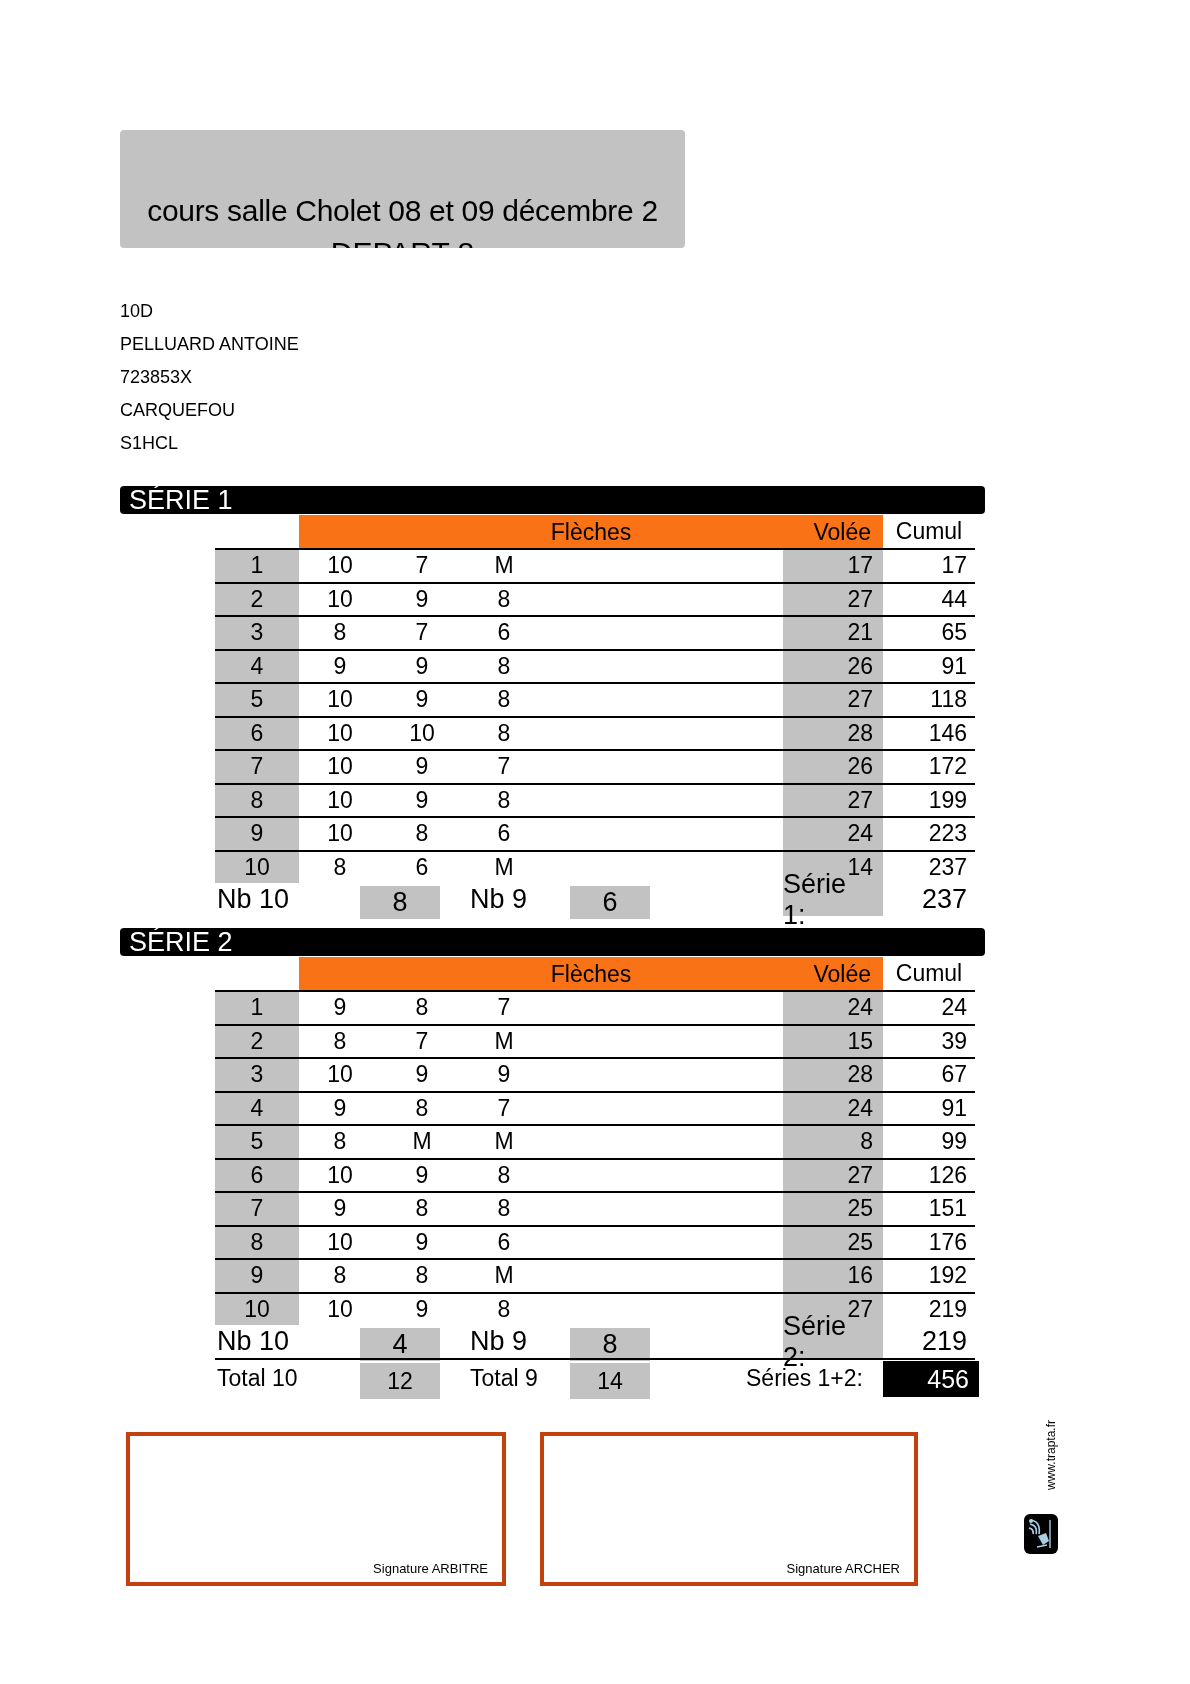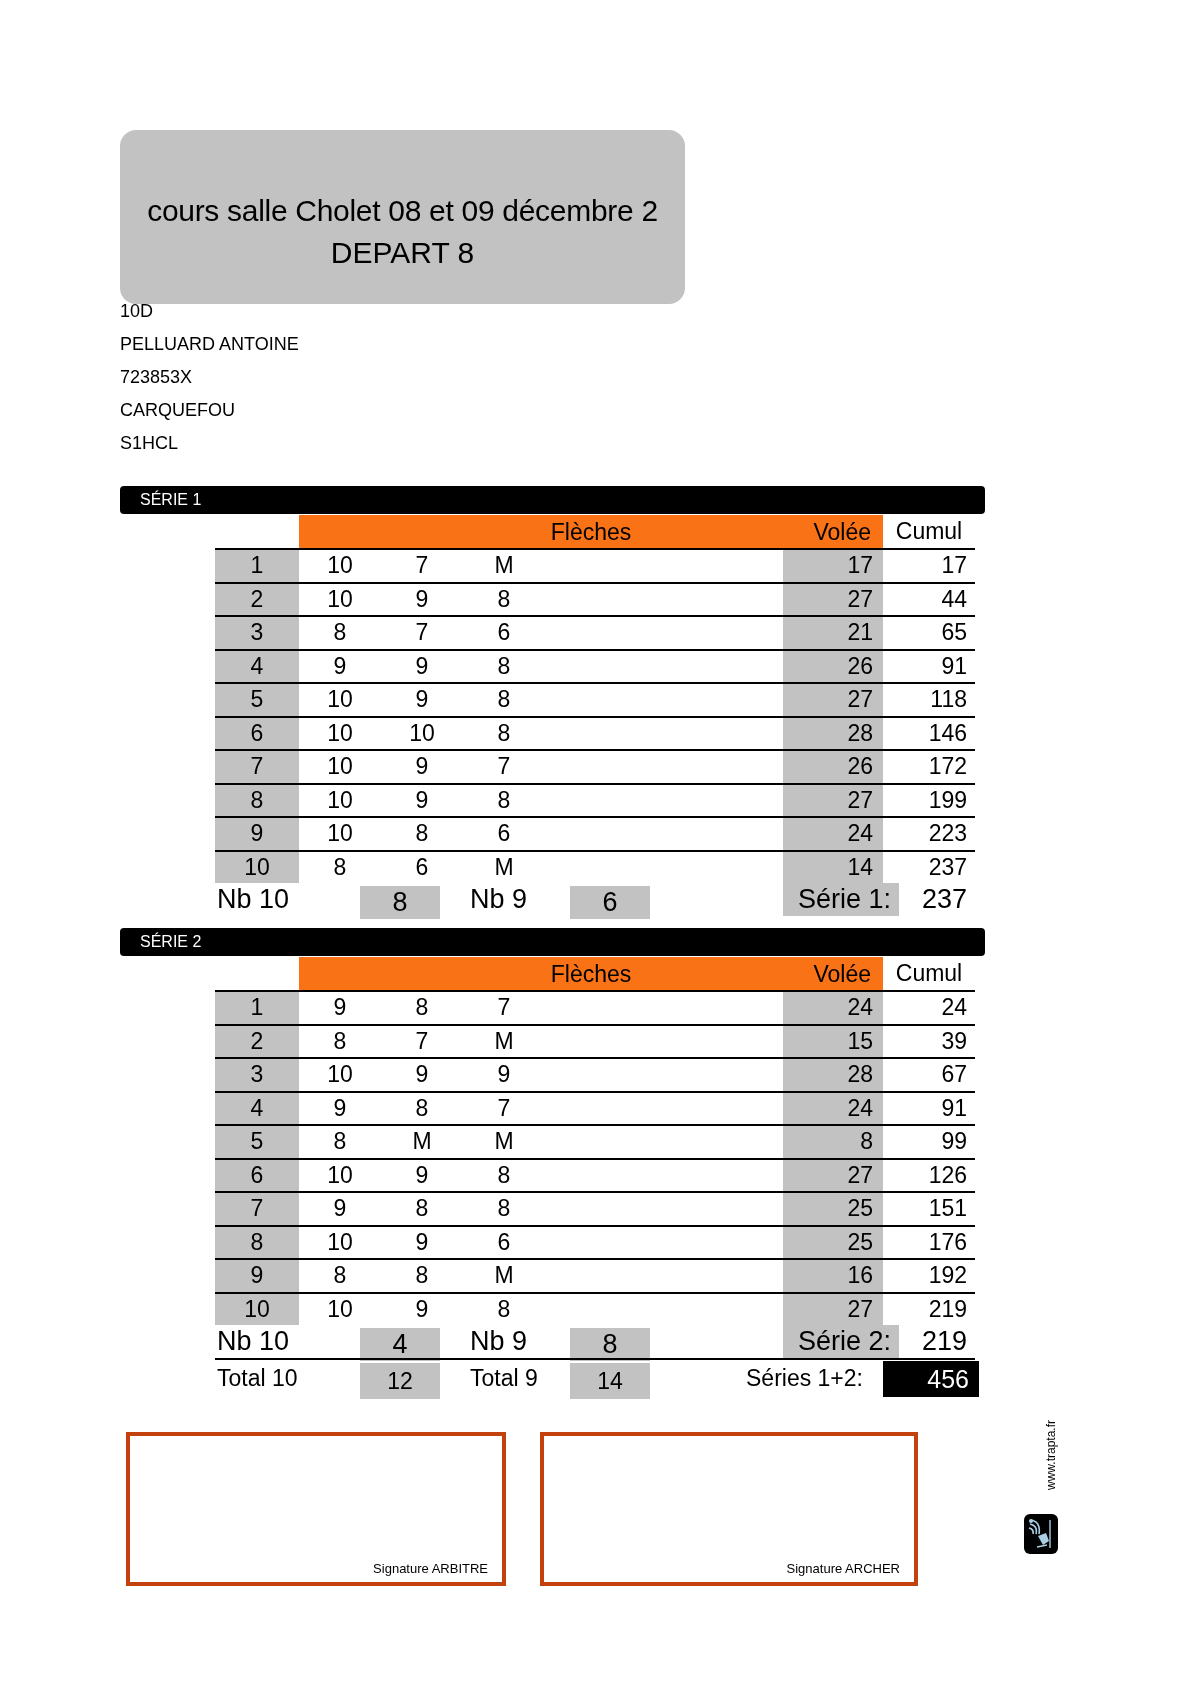--- a/index.html
+++ b/index.html
@@ -3,30 +3,30 @@
 <meta charset="utf-8">
 <style>
   html,body{margin:0;padding:0}
   body{
     width:1190px;height:1684px;background:#ffffff;position:relative;
     font-family:"Liberation Sans", sans-serif;color:#000;overflow:hidden;
   }
   .abs{position:absolute}
 
   
-  .title-box{left:120px;top:130px;width:565px;height:174px;background:#c2c2c2;border-radius:16px;overflow:hidden}
+  .title-box{left:120px;top:130px;width:565px;height:118px;background:#c2c2c2;border-radius:4px;overflow:hidden}
   .title-line1{margin-top:60px;font-size:30px;letter-spacing:-0.3px;white-space:nowrap;text-align:center;line-height:42px}
   .title-line2{font-size:30px;text-align:center;line-height:42px}
 
   
   .archer-info{left:120px;top:295px;font-size:18px;line-height:33px}
 
   
   .serie-bar{left:120px;width:865px;height:28px;background:#000;border-radius:4px;display:flex;align-items:center}
-  .serie-bar span{color:#fff;font-size:16px;padding-left:20px}
+  .serie-bar span{color:#fff;font-size:27px;padding-left:9px}
   .bar1{top:486px}.bar2{top:928px}
 
   
   .stable{left:215px;width:760px}
   .t1{top:515px}.t2{top:957px}
   .thead{position:relative;display:flex;height:33px;font-size:23px}
   .h-num{width:84px}
   .h-band{flex:1;background:#f97316;position:relative}
   .h-fleches{position:absolute;left:0;right:0;text-align:center;top:4px}
   .h-volee{position:absolute;right:12px;top:4px}
@@ -38,21 +38,21 @@
   .c-fill{flex:1}
   .c-volee{width:100px;background:#c2c2c2;justify-content:flex-end;padding-right:10px}
   .c-cumul{width:92px;justify-content:flex-end;padding-right:8px}
 
   .nbrow{position:relative;height:33px;font-size:27px}
   .nbrow .fl{position:absolute;top:0;height:100%;display:flex;align-items:center}
   .nb-l1{left:2px}
   .nb-box1{left:145px;width:80px;height:28px;top:3px !important;background:#c2c2c2;justify-content:center}
   .nb-l2{left:255px}
   .nb-box2{left:355px;width:80px;height:28px;top:3px !important;background:#c2c2c2;justify-content:center}
-  .nb-serie{left:568px;width:116px;background:#c2c2c2;justify-content:flex-end;padding-right:8px;box-sizing:border-box}
+  .nb-serie{left:568px;width:100px;background:#c2c2c2;justify-content:flex-end;padding-right:8px;box-sizing:border-box}
   .nb-total{left:668px;width:92px;justify-content:flex-end;padding-right:8px;box-sizing:border-box}
 
   .totalrow{position:relative;height:36px;border-top:2px solid #000;font-size:23px}
   .totalrow .fl{position:absolute;top:0;height:100%;display:flex;align-items:center}
   .tt-grand{right:112px}
   .tt-black{left:668px;width:96px;height:34px;top:1px !important;background:#000;color:#fff;justify-content:flex-end;padding-right:10px;box-sizing:border-box;font-size:25px}
 
   
   .sig-box{top:1432px;height:146px;border:4px solid #c2410c;background:#fff}
   .sig-arbitre{left:126px;width:372px}

